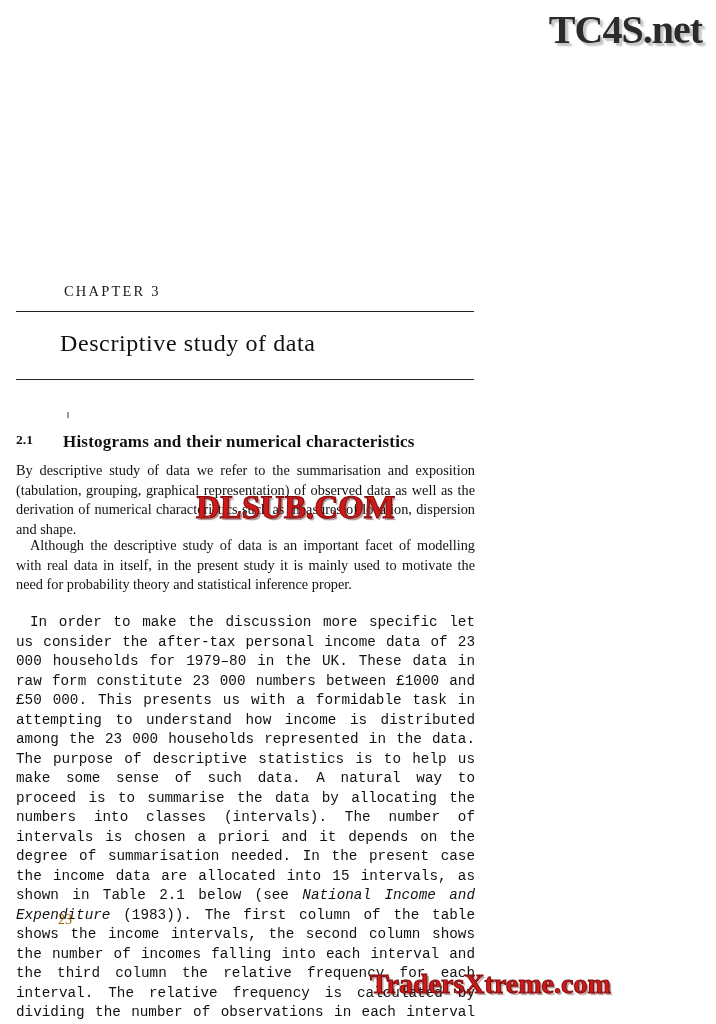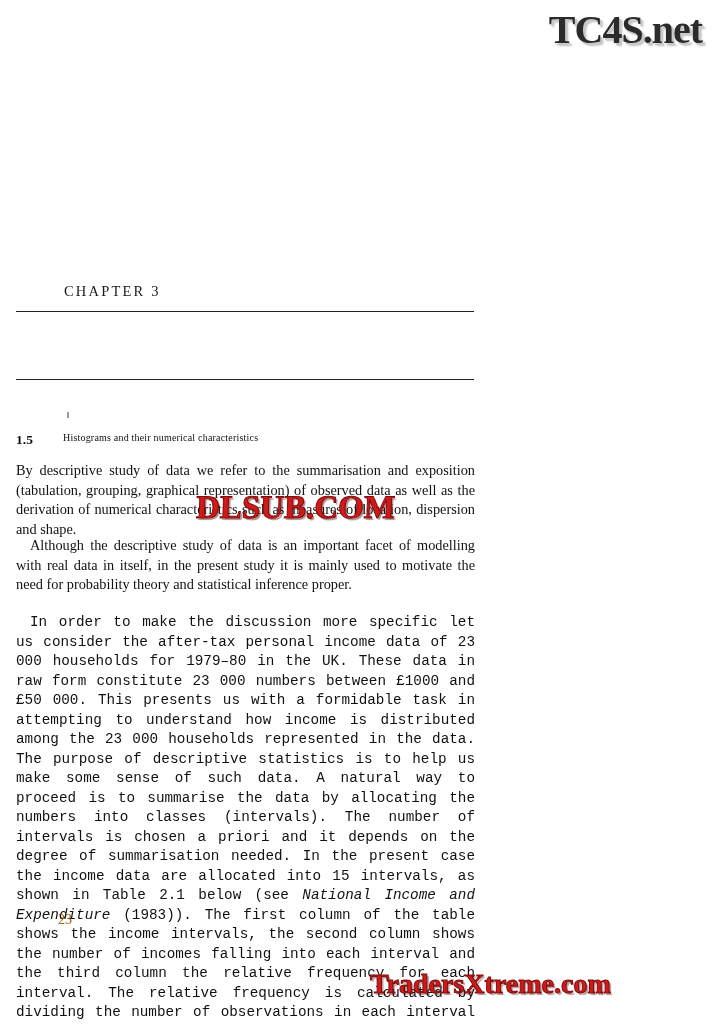--- a/index.html
+++ b/index.html
@@ -100,22 +100,22 @@
     top: 432px;
     font-family: "Liberation Serif", serif;
     font-weight: bold;
     font-size: 13.5px;
   }
   .section-title {
     position: absolute;
     left: 63px;
     top: 432px;
     font-family: "Liberation Serif", serif;
-    font-weight: normal;
-    font-size: 10px;
+    font-weight: bold;
+    font-size: 17px;
     letter-spacing: 0.2px;
   }
 
   
   .body-block {
     position: absolute;
     left: 16px;
     width: 459px;
     font-family: "Liberation Serif", serif;
     font-size: 14.3px;
@@ -154,26 +154,27 @@
 <body>
 
 <div class="page">
 
   <div class="wm-top">TC4S.net</div>
 
   <div class="chapter-label">CHAPTER 3</div>
 
   <div class="rule rule-top"></div>
 
+  <div class="chapter-title">Descriptive study of data</div>
 
   <div class="rule rule-bottom"></div>
 
   <div class="tiny-mark"></div>
 
-  <div class="section-no">1.5</div>
+  <div class="section-no">2.1</div>
   <div class="section-title">Histograms and their numerical characteristics</div>
 
   <div class="body-block p1">By descriptive study of data we refer to the summarisation and exposition (tabulation, grouping, graphical representation) of observed data as well as the derivation of numerical characteristics such as measures of location, dispersion and shape.</div>
 
   <div class="body-block p2 indent">Although the descriptive study of data is an important facet of modelling with real data in itself, in the present study it is mainly used to motivate the need for probability theory and statistical inference proper.</div>
 
   <div class="body-block p3 indent"><span>In order to make the discussion more specific let us consider the after-tax personal income data of 23 000 households for 1979–80 in the UK. These data in raw form constitute 23 000 numbers between £1000 and £50 000. This presents us with a formidable task in attempting to understand how income is distributed among the 23 000 households represented in the data. The purpose of descriptive statistics is to help us make some sense of such data. A natural way to proceed is to summarise the data by allocating the numbers into classes (intervals). The number of intervals is chosen a priori and it depends on the degree of summarisation needed. In the present case the income data are allocated into 15 intervals, as shown in Table 2.1 below (see </span><span class="italic">National Income and Expenditure</span><span> (1983)). The first column of the table shows the income intervals, the second column shows the number of incomes falling into each interval and the third column the relative frequency for each interval. The relative frequency is calculated by dividing the number of observations in each interval by the total number of observations. Summarising the data in Table 2.1 enables us to get some idea of how income is distributed among the various classes. If we plot the relative frequencies in a bar graph we get what is known as the </span><span class="italic">histogram</span><span>,</span></div>
 
   <div class="page-number">23</div>
 

